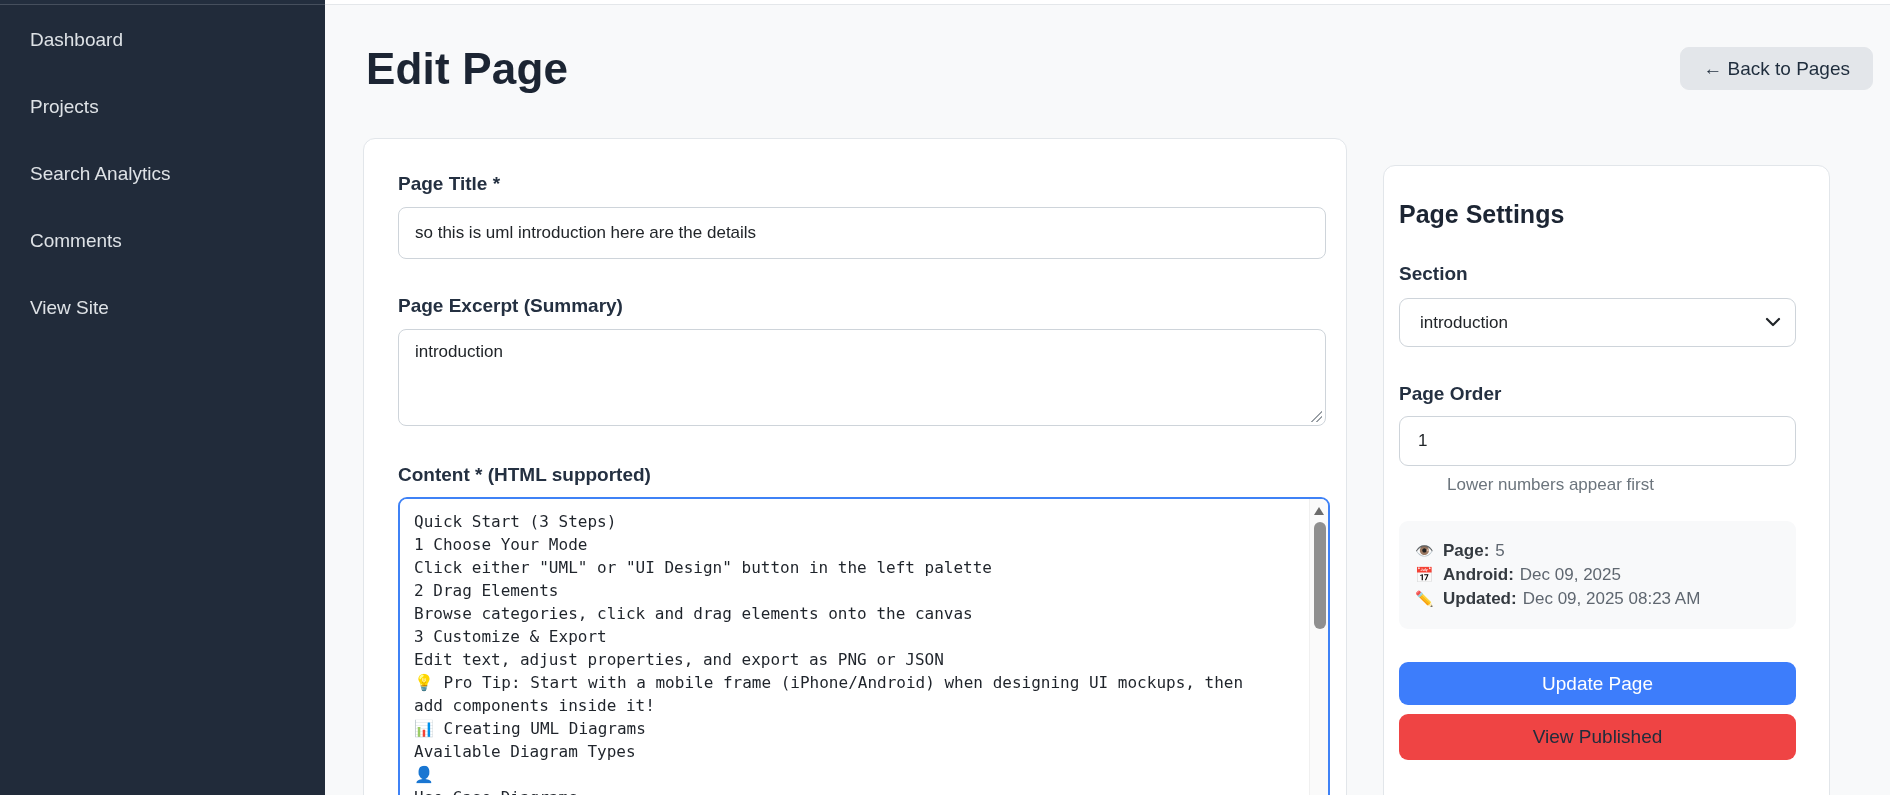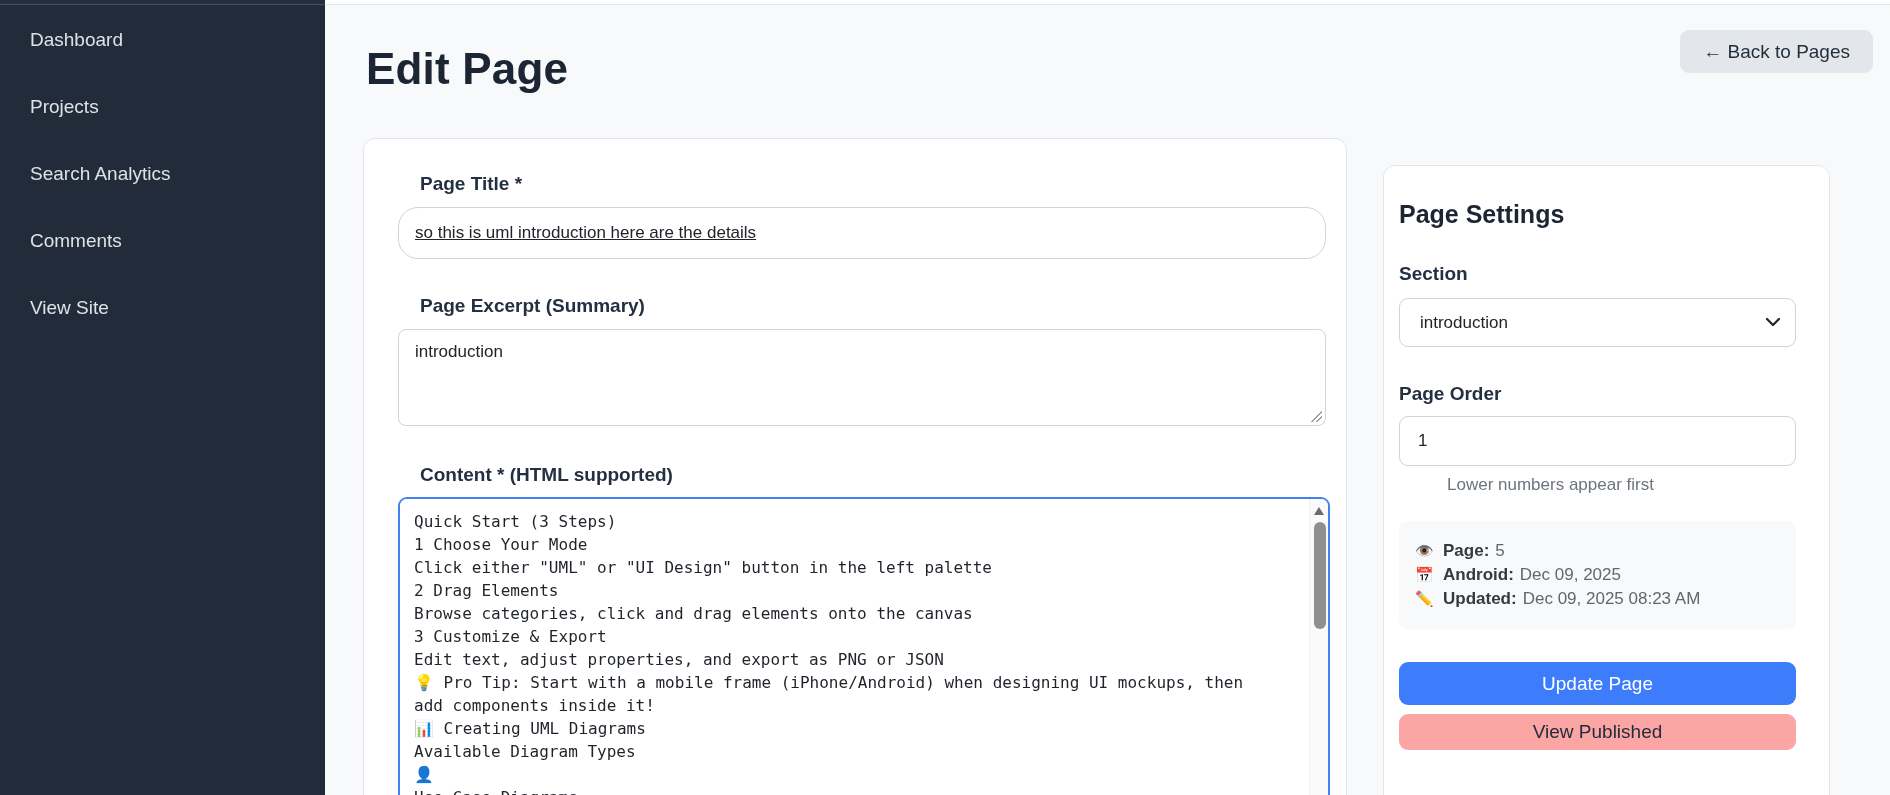--- a/index.html
+++ b/index.html
@@ -17,33 +17,33 @@
 
   
   .sidebar { position:absolute; left:0; top:0; width:325px; height:795px;
     background:#212b3a; z-index:2; padding-top:6px; }
   .side-item { height:67px; display:flex; align-items:center; padding-left:30px;
     color:#dee2e6; font-size:19px; cursor:pointer; }
 
   
   .page-title { position:absolute; left:366px; top:44px; font-size:44px;
     font-weight:700; color:#1c2533; letter-spacing:.2px; }
-  .back-btn { position:absolute; right:17px; top:30px; height:43px; padding:0 22px;
+  .back-btn { position:absolute; right:17px; top:47px; height:43px; padding:0 22px;
     background:#e3e6ea; border:1px solid #e3e6ea; border-radius:9px;
     font-size:19px; color:#1f2d3d; display:flex; align-items:center; cursor:pointer;
     font-family:inherit; }
 
   
   .main-card { position:absolute; left:363px; top:138px; width:984px; height:690px;
     background:#ffffff; border:1px solid #e2e6ea; border-radius:12px;
     padding:34px 22px 34px 34px; }
-  .form-label { font-size:19px; font-weight:700; color:#243041;margin-left:22px; }
+  .form-label { font-size:19px; font-weight:700; color:#243041; }
   .text-input { display:block; width:928px; height:52px; margin-top:12px;
-    border:1px solid #ced4da; border-radius:20px; padding:0 16px; font-size:17px;
-    color:#212529; font-family:inherit; background:#fff; outline:none;text-decoration:underline; }
+    border:1px solid #ced4da; border-radius:8px; padding:0 16px; font-size:17px;
+    color:#212529; font-family:inherit; background:#fff; outline:none; }
   .excerpt-wrap { position:relative; width:928px; margin-top:12px; margin-bottom:38px; }
   .excerpt-area { display:block; width:100%; height:97px; border:1px solid #ced4da;
     border-radius:8px; padding:12px 16px; font-size:17px; color:#212529;
     font-family:inherit; resize:none; outline:none; background:#fff; }
   .resize-handle { position:absolute; right:4px; bottom:4px; width:13px; height:13px;
     background:linear-gradient(135deg, transparent 0 55%, #9aa0a6 55% 63%,
       transparent 63% 76%, #9aa0a6 76% 84%, transparent 84%); }
   .title-group { margin-bottom:36px; }
 
   
@@ -79,21 +79,21 @@
   .stats-box { margin-top:26px; background:#f8f9fa; border-radius:9px;
     padding:18px 16px; }
   .stat-row { display:flex; align-items:baseline; font-size:17px; line-height:24px;
     color:#5f6770; }
   .stat-icon { width:28px; font-size:15px; }
   .stat-label { font-weight:700; color:#343a40; margin-right:6px; }
   .btn { display:block; width:100%; border:none; border-radius:9px; font-size:19px;
     font-family:inherit; cursor:pointer; }
   .btn-update { height:43px; margin-top:33px; background:#3d7dfb; color:#ffffff;
     font-weight:500; }
-  .btn-view { height:36px; margin-top:9px; background:#fca5a5; color:#212d3c; }
+  .btn-view { height:46px; margin-top:9px; background:#ef4444; color:#212d3c; }
 </style>
 </head>
 <body>
 
 <div class="topstrip-left"></div>
 <div class="topstrip-right"></div>
 
 <nav class="sidebar">
   <div class="side-item">Dashboard</div>
   <div class="side-item">Projects</div>

